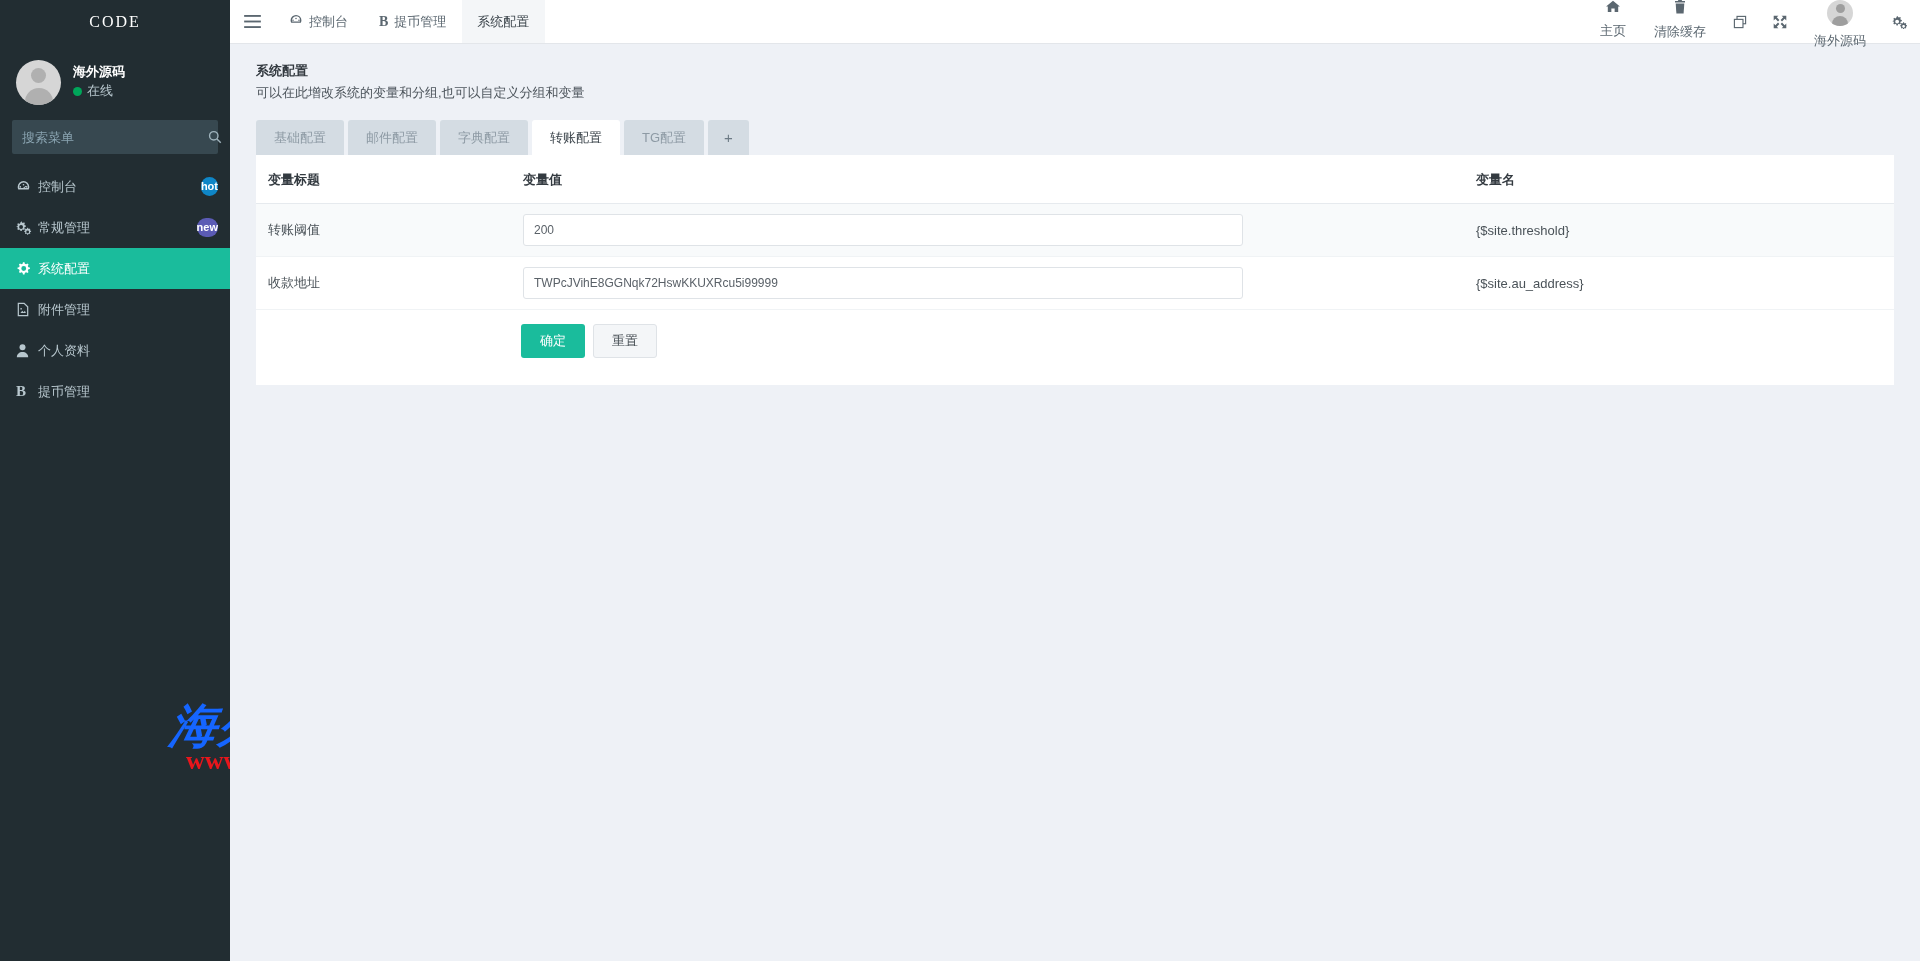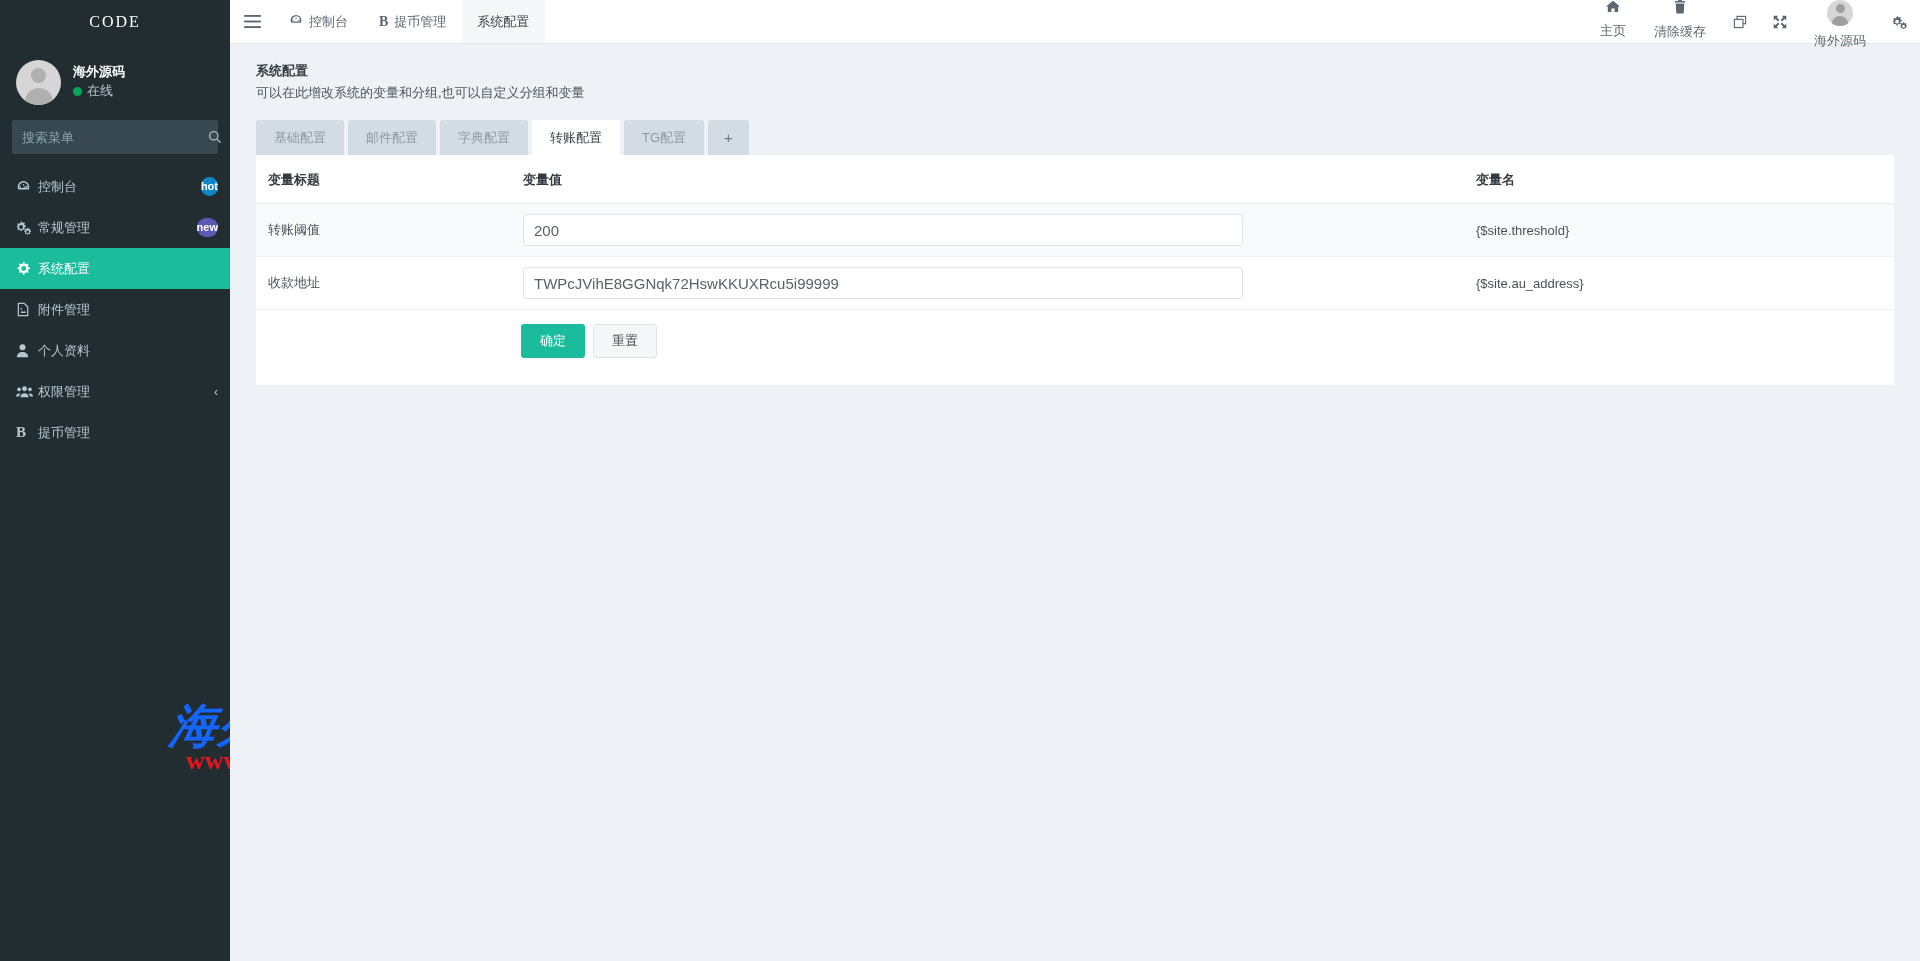--- a/index.html
+++ b/index.html
@@ -284,21 +284,21 @@
   #cfg-table tbody tr:nth-child(odd) { background: #f8fafb; }
   .col-title { width: 255px; }
   .col-value { width: auto; }
   .col-name  { width: 430px; }
   .cfg-input {
     width: 720px; max-width: 100%;
     height: 32px;
     border: 1px solid #dfe3e7;
     border-radius: 3px;
     padding: 0 10px;
-    font-size: 15px;
+    font-size: 12px;
     color: #5a6168;
     font-family: inherit;
     outline: none;
     background: #fff;
   }
   #btn-row {
     padding: 14px 12px 0 265px;
     display: flex; gap: 8px;
   }
   .btn {
@@ -391,34 +391,20 @@
     <li class="menu-item">
       <span class="mi-icon">
         <svg width="13" height="15" viewBox="0 0 14 16" fill="currentColor">
           <circle cx="7" cy="4.6" r="3.2"></circle>
           <path d="M.9 15.2c0-3.4 2.7-5.6 6.1-5.6s6.1 2.2 6.1 5.6z"></path>
         </svg>
       </span>
       <span class="mi-label">个人资料</span>
     </li>
 
-    <li class="menu-item">
-      <span class="mi-icon">
-        <svg width="17" height="15" viewBox="0 0 18 16" fill="currentColor">
-          <circle cx="9" cy="5" r="2.6"></circle>
-          <path d="M4.6 14c0-2.5 1.9-4.1 4.4-4.1s4.4 1.6 4.4 4.1z"></path>
-          <circle cx="3.2" cy="5.6" r="2"></circle>
-          <path d="M0 13.4c0-2 1.3-3.2 3.2-3.2.5 0 1 .08 1.4.24-.9.8-1.4 1.8-1.5 2.96z"></path>
-          <circle cx="14.8" cy="5.6" r="2"></circle>
-          <path d="M18 13.4h-3.1c-.1-1.16-.6-2.16-1.5-2.96.4-.16.9-.24 1.4-.24 1.9 0 3.2 1.2 3.2 3.2z"></path>
-        </svg>
-      </span>
-      <span class="mi-label">权限管理</span>
-      <span class="chev">‹</span>
-    </li>
 
     <li class="menu-item">
       <span class="mi-icon" style="font-family:'Liberation Serif',serif;font-weight:bold;font-size:15px;">B</span>
       <span class="mi-label">提币管理</span>
     </li>
 
   </ul>
 
   <div id="watermark">
     <div id="wm-cn">海外源码</div>

